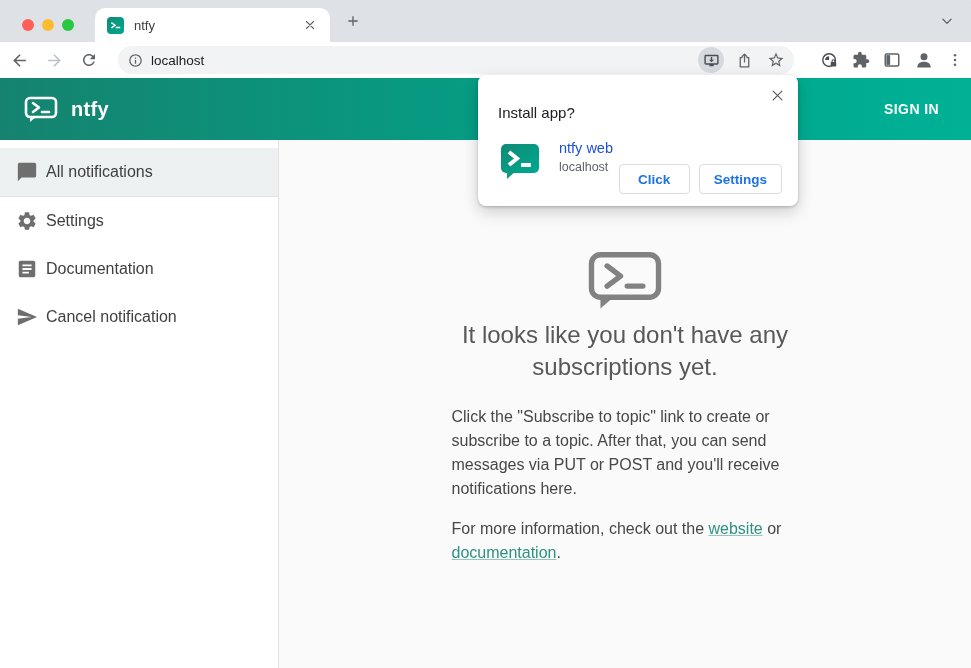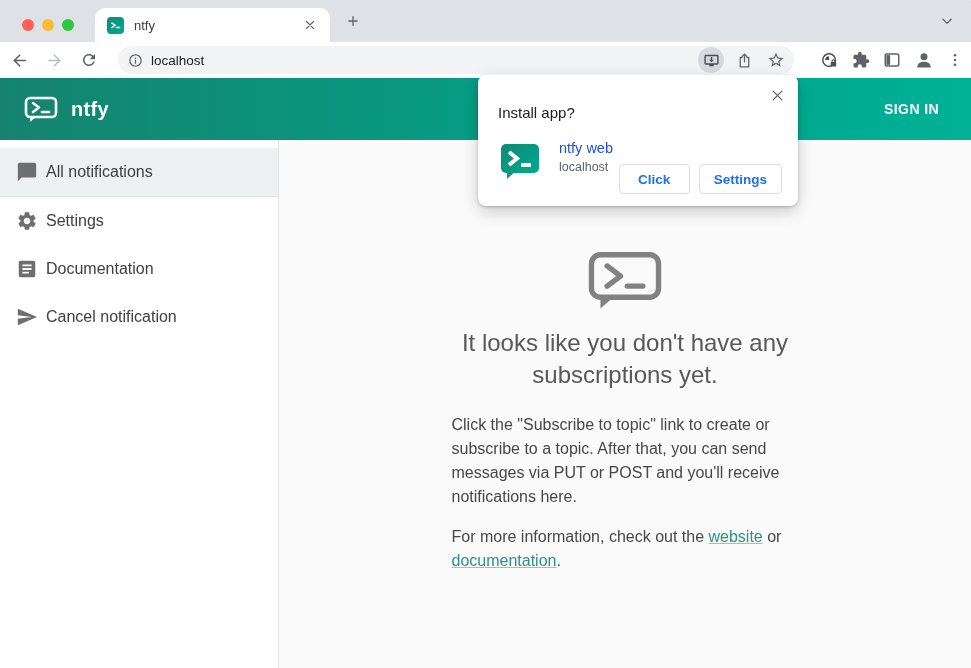--- a/index.html
+++ b/index.html
@@ -48,21 +48,21 @@
   
   .app-body { display:flex; height:528px; }
   .sidebar { width:279px; background:#fff; border-right:1px solid #e2e2e2; padding-top:8px; flex:none; }
   .side-item { height:48px; display:flex; align-items:center; padding-left:16px; cursor:pointer; }
   .side-item .sicon { width:22px; height:22px; color:#6e6e6e; flex:none; display:flex; }
   .side-item .slabel { margin-left:8px; font-size:16px; color:#404040; }
   .side-item.selected { background:#edf1f2; }
   .side-divider { height:1px; background:#e2e2e2; }
   .main { flex:1; display:flex; flex-direction:column; align-items:center; padding-top:110px; background:#fafafa; }
   .big-icon { color:#828282; }
-  .empty-title { margin-top:12px; max-width:430px; text-align:center; font-size:24px; line-height:32px; color:#585858; }
+  .empty-title { margin-top:4px; max-width:430px; text-align:center; font-size:24px; line-height:32px; color:#585858; }
   .empty-desc { margin-top:22px; width:347px; font-size:16px; line-height:24px; color:#474747; }
   .more-info { margin-top:16px; width:347px; font-size:16px; line-height:24px; color:#474747; }
   .teal-link { color:#2d9183; text-decoration:underline; text-decoration-color:rgba(45,145,131,.5); cursor:pointer; }
 
   
   .install-popup { position:absolute; left:478px; top:75px; width:320px; height:131px; background:#fff;
                    border-radius:8px; box-shadow:0 1px 3px rgba(0,0,0,.22), 0 6px 16px rgba(0,0,0,.18);
                    z-index:20; padding:29px 20px; }
   .popup-title { font-size:15px; color:#202124; }
   .popup-close { position:absolute; right:13px; top:12px; width:16px; height:16px; color:#5f6368; }

